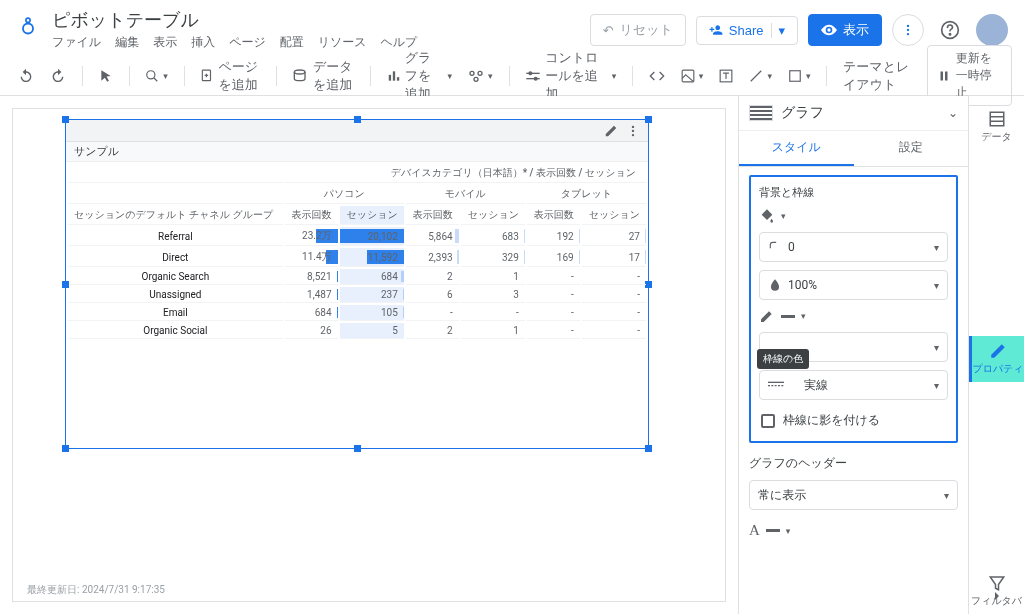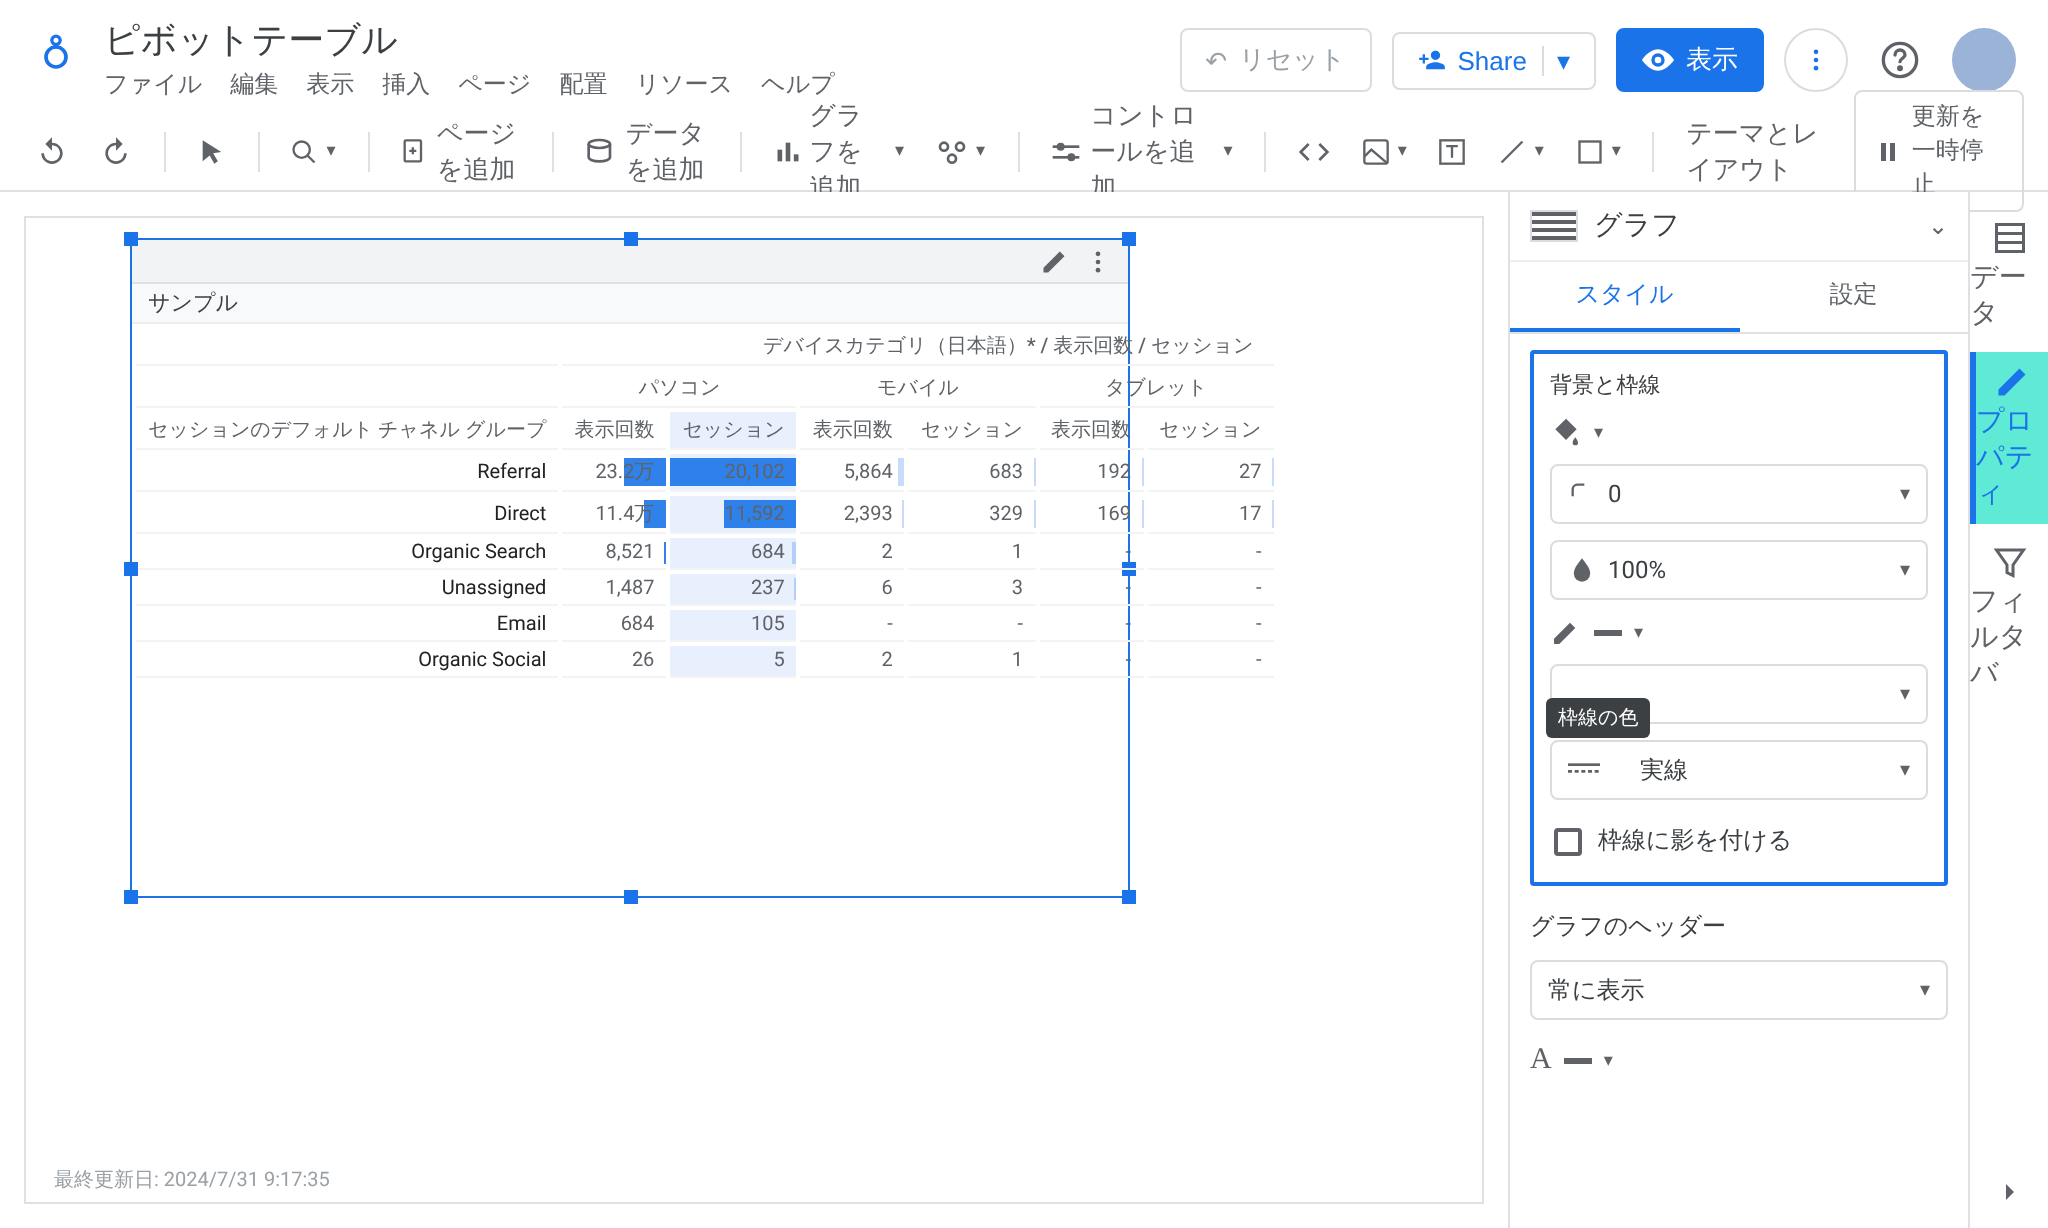--- a/index.html
+++ b/index.html
@@ -29,32 +29,32 @@
   .tool svg, .toolbar svg { flex-shrink:0; }
   .tool .dd { font-size:9px; }
   .pause-btn { margin-left: auto; display:flex; align-items:center; gap:6px; border:1px solid #dadce0; border-radius:4px; padding:4px 10px; font-size:12px;}
   
   
   .main { display: flex; height: calc(614px - 56px - 40px); }
   .canvas-wrap { flex: 1; background: #fff; position: relative; overflow:hidden; padding: 12px; }
   .canvas { background: #fff; border: 1px solid #e0e0e0; height: 100%; position: relative; }
   
   
-  .chart-sel { position: absolute; left: 52px; top: 10px; width: 500px; height: 330px; border: 1px solid #1a73e8; background:#fff;}
+  .chart-sel { position: absolute; left: 52px; top: 10px; width: 584px; height: 330px; border: 1px solid #1a73e8; background:#fff;}
   .sel-handle { position:absolute; width:7px; height:7px; background:#1a73e8; }
   .h-tl{top:-4px;left:-4px;} .h-tr{top:-4px;right:-4px;} .h-bl{bottom:-4px;left:-4px;} .h-br{bottom:-4px;right:-4px;}
   .h-tm{top:-4px;left:calc(50% - 3px);} .h-bm{bottom:-4px;left:calc(50% - 3px);}
   .h-ml{left:-4px;top:calc(50% - 3px);} .h-mr{right:-4px;top:calc(50% - 3px);}
   
   .chart-header-row { height:22px; background:#f1f3f4; display:flex; align-items:center; justify-content:flex-end; padding:0 8px; gap:8px; color:#5f6368; border-bottom:1px solid #e0e0e0;}
   .chart-title-row { padding: 2px 8px; font-size: 11px; font-weight: 500; background:#f8f9fa; border-bottom:1px solid #eee;}
   
   .pivot { width: 100%; font-size: 10px; color:#5f6368; }
   .pivot th, .pivot td { padding: 2px 6px; text-align: right; border-bottom:1px solid #f1f3f4; height:16px; white-space:nowrap; overflow:hidden;}
-  .pivot .rowlabel { text-align: right; color:#202124; background:#fff;}
+  .pivot .rowlabel { text-align: center; color:#202124; background:#fff;}
   .pivot .colgroup { text-align:center; font-weight:400; color:#5f6368;}
   .pivot .dimhead { text-align:left; color:#5f6368; font-weight:400;}
   .pivot .mhead { color:#5f6368; font-weight:400; }
   .pivot .supertitle { text-align:right; color:#5f6368; font-weight:500; padding-right:10px;}
   .bar-cell { position:relative; }
   .bar-cell .bar { position:absolute; right:0; top:2px; bottom:2px; background:#1a73e8; opacity:.9;}
   .bar-cell.light .bar { background:#aecbfa; }
   .bar-cell .txt { position:relative; z-index:1; }
   .sesscol { background:#e8f0fe; }
   
@@ -76,21 +76,21 @@
   .prop-row .grow { flex:1; }
   .prop-row .dd { color:#5f6368; font-size:10px;}
   .icon-swatch { display:inline-flex; align-items:center; gap:6px; color:#5f6368;}
   .tooltip-badge { position:absolute; background:#3c4043; color:#fff; font-size:10px; padding:3px 6px; border-radius:3px; left:6px; top:172px; z-index:5;}
   .checkbox-row { display:flex; align-items:center; gap:8px; font-size:12px; padding:4px 2px;}
   .checkbox-row .box { width:14px; height:14px; border:2px solid #5f6368; border-radius:2px;}
   
   .plain-section-title { font-size:12px; color:#3c4043; margin:4px 0 8px 0;}
   
   
-  .rail { width: 40px; border-left:1px solid #e0e0e0; display:flex; flex-direction:column; align-items:center; padding-top:8px; gap:4px; font-size:14px; color:#5f6368; position:relative;}
+  .rail { width: 56px; border-left:1px solid #e0e0e0; display:flex; flex-direction:column; align-items:center; padding-top:8px; gap:4px; font-size:10px; color:#5f6368; position:relative;justify-content:space-between;}
   .rail-item { display:flex; flex-direction:column; align-items:center; gap:2px; padding:6px 0; width:100%; cursor:pointer;}
   .rail-item.active { color:#1a73e8; border-left:3px solid #1a73e8; background:#5eead4;font-family:Liberation Serif, serif;}
   .rail-chevron { position:absolute; bottom:10px; }
   
   svg { display:block; }
 </style>
 </head>
 <body>
 
 <div class="header">

